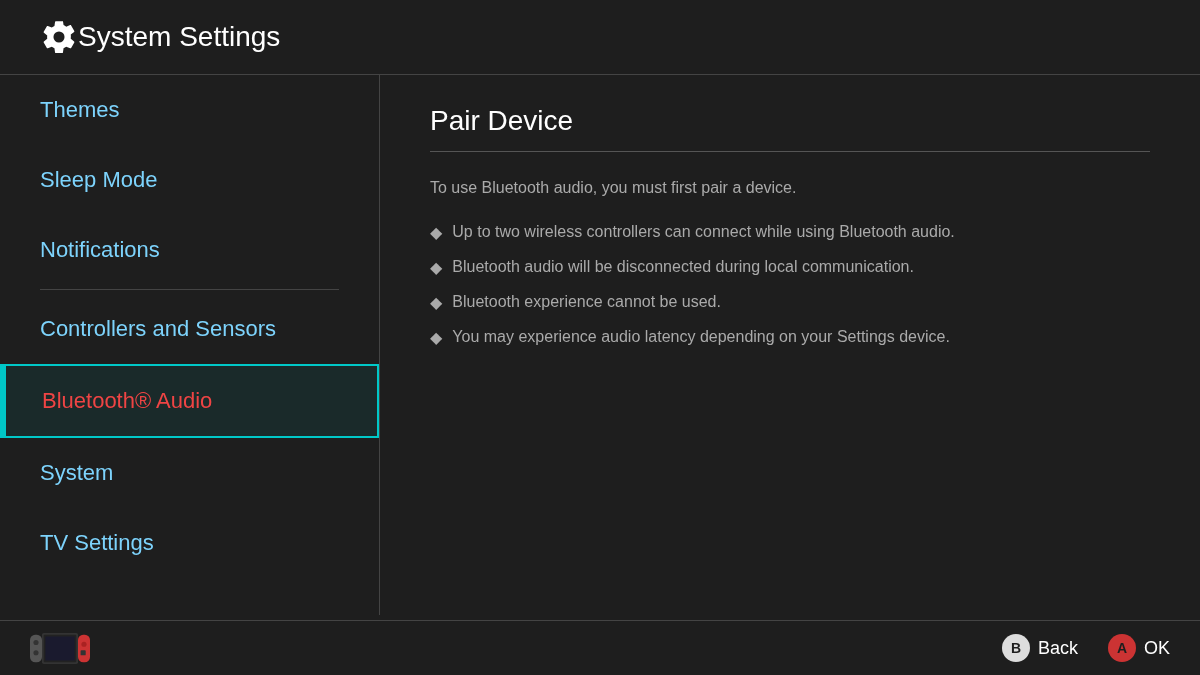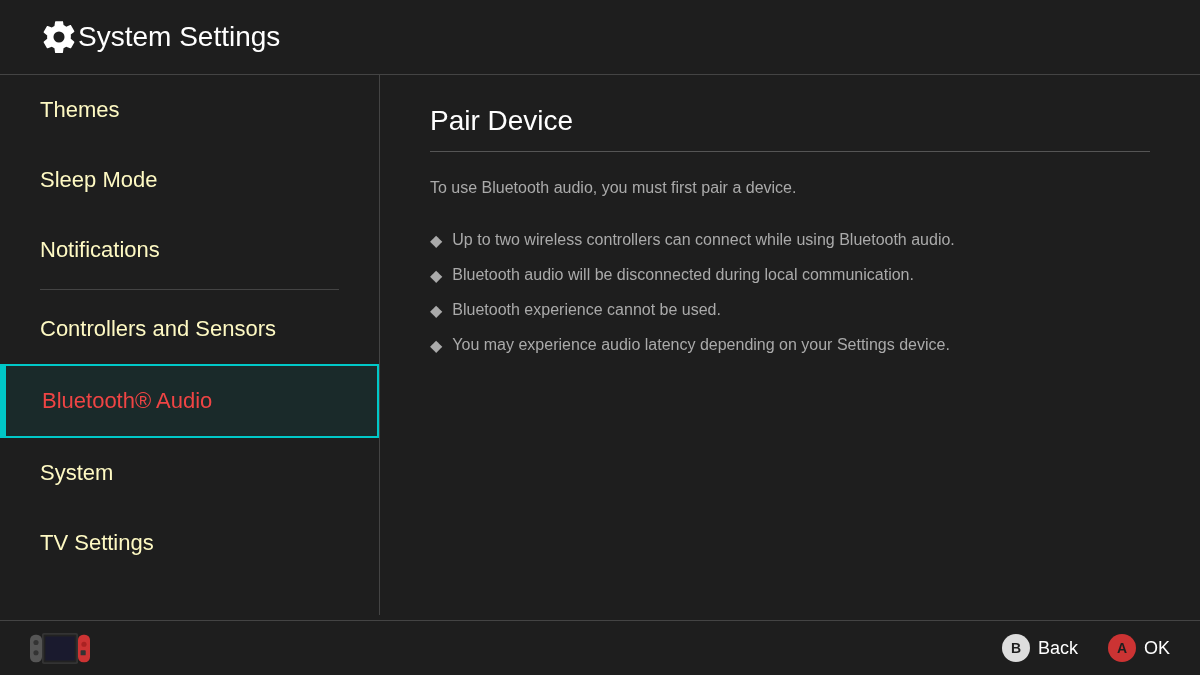--- a/index.html
+++ b/index.html
@@ -44,21 +44,21 @@
     .sidebar {
       width: 380px;
       border-right: 1px solid #444;
       padding-top: 0;
       flex-shrink: 0;
     }
 
     .sidebar-item {
       padding: 22px 40px;
       font-size: 22px;
-      color: #fef9c3;
+      color: #7dd3fc;
       cursor: pointer;
       position: relative;
     }
 
     .sidebar-item.active {
       color: #ef4444;
       border: 2px solid #00c8c8;
       background-color: #1a2a2a;
     }
 
@@ -89,21 +89,21 @@
       font-weight: 400;
       color: #ffffff;
       margin-bottom: 24px;
       padding-bottom: 14px;
       border-bottom: 1px solid #555;
     }
 
     .content-description {
       font-size: 16px;
       color: #aaaaaa;
-      margin-bottom: 28px;
+      margin-bottom: 20px;
       line-height: 1.5;
     }
 
     .content-bullets {
       list-style: none;
       display: flex;
       flex-direction: column;
       gap: 10px;
     }
 

